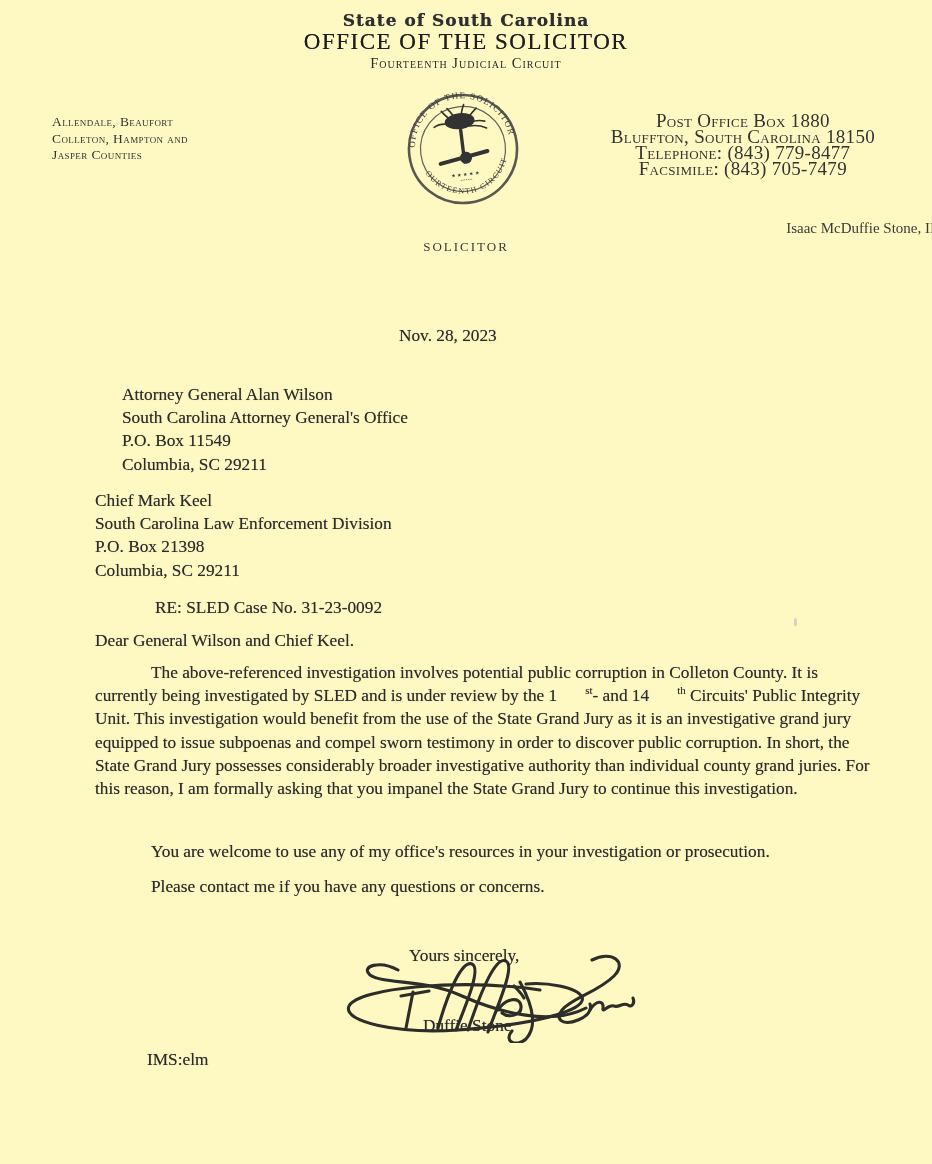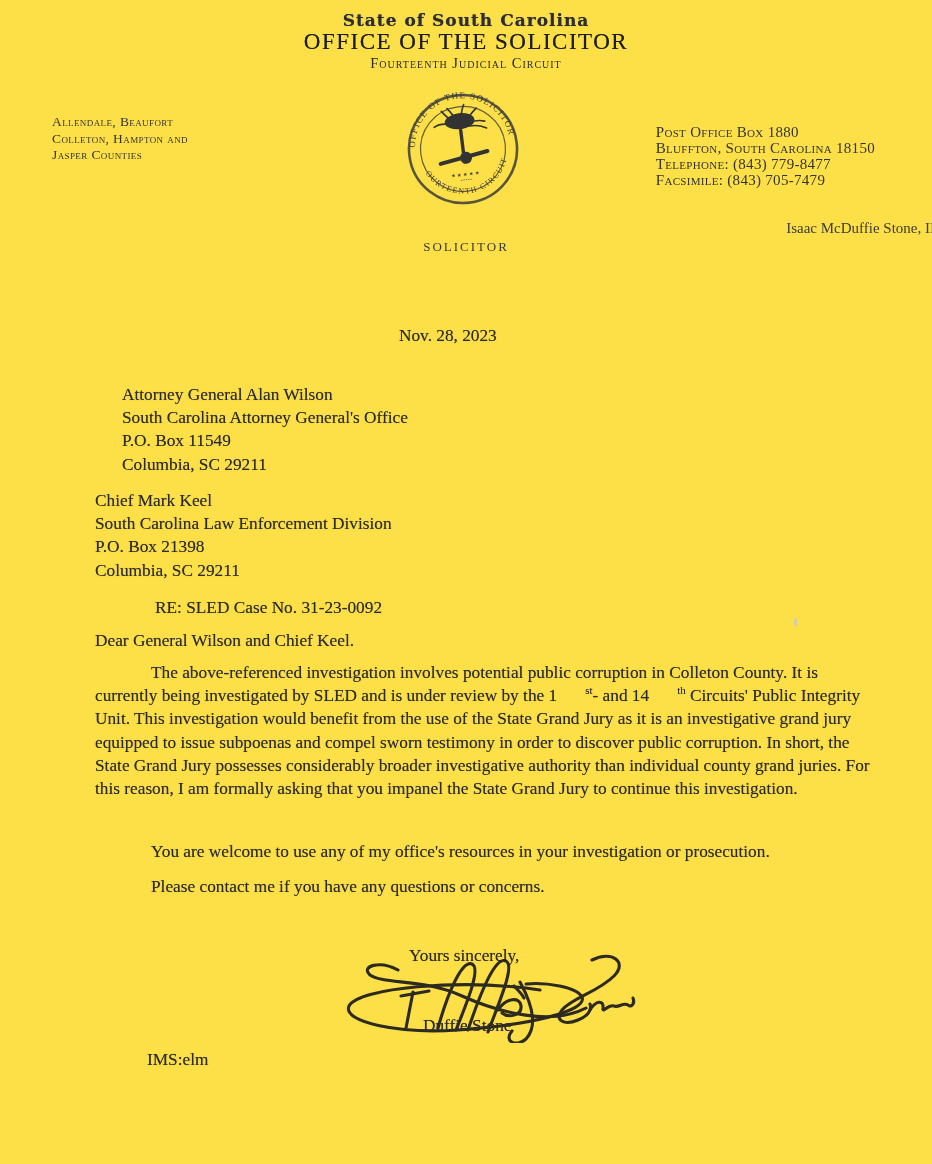--- a/index.html
+++ b/index.html
@@ -1,20 +1,20 @@
 <!DOCTYPE html>
 <html><head>
 <meta charset="utf-8">
 <style>
   html,body{margin:0;padding:0;background:#e8e8e8;}
   .page{
     position:relative;
     width:932px;height:1164px;
     margin:0 auto;
-    background:#fde047;
+    background:#fef9c3;
     font-family:"Liberation Serif", serif;
     color:#262626;
     overflow:hidden;
   }
   .abs{position:absolute;}
   
   .lh-state{
     top:10px;left:0;width:100%;text-align:center;
     font-family:"DejaVu Serif", serif;
     font-weight:bold;font-size:17px;letter-spacing:1px;color:#2e2e2e;
@@ -28,22 +28,22 @@
   .lh-circuit{
     top:55px;left:0;width:100%;text-align:center;
     font-variant:small-caps;font-size:14.5px;letter-spacing:1px;color:#2a2a2a;
   }
   .lh-counties{
     top:114px;left:52px;
     font-variant:small-caps;font-size:13.5px;line-height:16.5px;
     letter-spacing:0.4px;color:#333;
   }
   .lh-contact{
-    top:124px;right:57px;text-align:left;
-    font-variant:small-caps;font-size:15px;line-height:16px;
+    top:113px;right:57px;text-align:center;
+    font-variant:small-caps;font-size:19px;line-height:16px;
     letter-spacing:0.3px;color:#333;
   }
   .lh-solicitor-name{
     top:220px;left:0;width:100%;text-align:right;
     font-size:15px;color:#3a3a3a;padding-left:8px;
   }
   .lh-solicitor-title{
     top:239px;left:0;width:100%;text-align:center;
     font-size:13px;letter-spacing:2px;color:#3a3a3a;
   }

